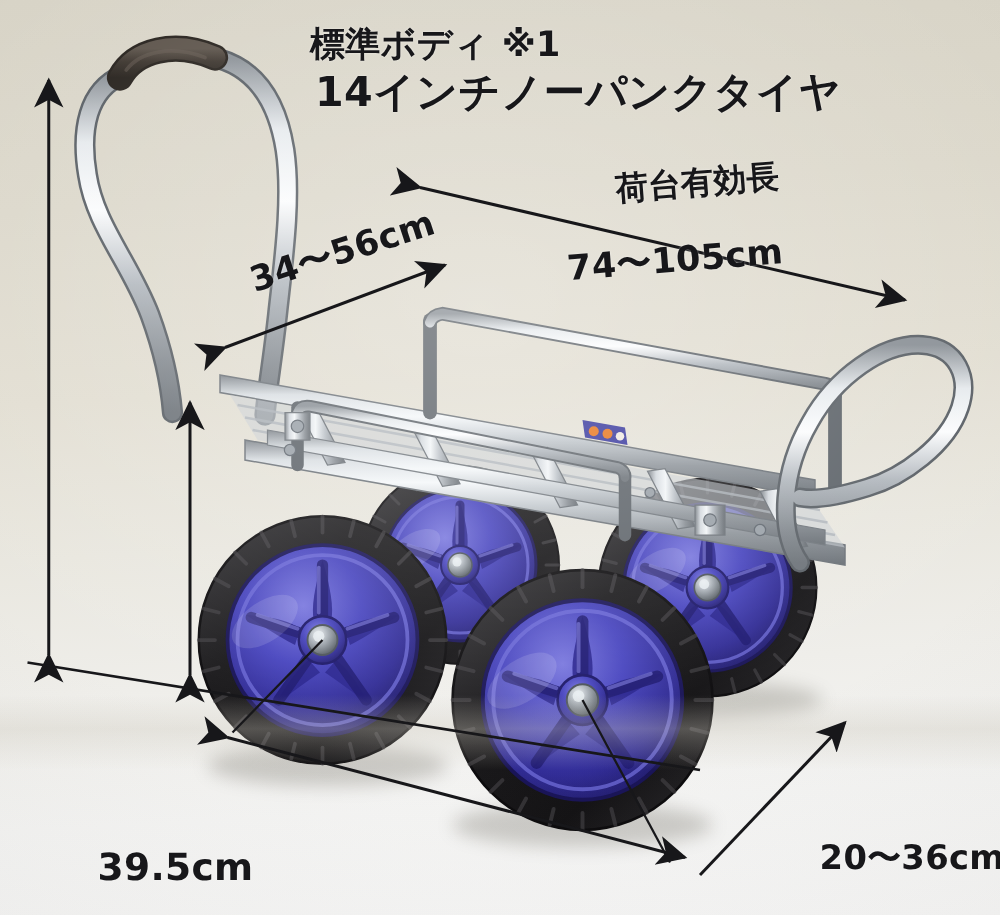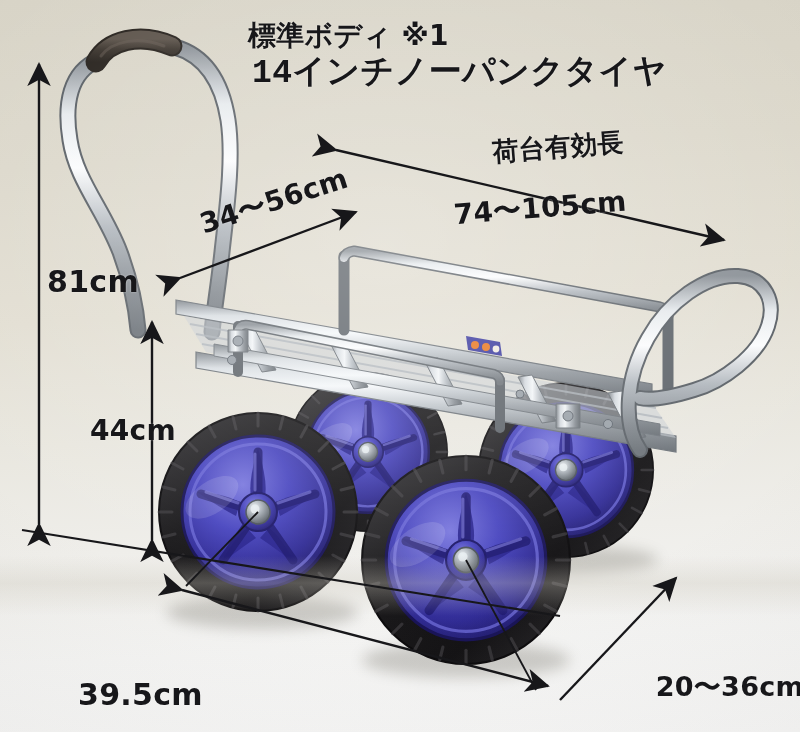--- a/index.html
+++ b/index.html
@@ -17,21 +17,21 @@
     background:radial-gradient(120% 95% at 48% 34%,rgba(255,255,255,.28) 0%,rgba(255,255,255,0) 52%,rgba(120,115,100,.10) 100%);}
   .floorline{position:absolute;left:0;right:0;top:556px;height:60px;pointer-events:none;
     background:linear-gradient(180deg,rgba(205,200,188,.0) 0%,rgba(206,202,190,.35) 45%,rgba(240,240,239,0) 100%);}
 
   
   .lbl{position:absolute;color:#17171a;font-weight:700;white-space:pre;line-height:1.12;
        letter-spacing:.01em;text-shadow:0 0 2px rgba(255,255,255,.55);}
   .jp{font-family:"DejaVu Sans","Liberation Sans",sans-serif;}
 
   #title1{left:248px;top:20px;font-size:28px;}
-  #title2{left:252px;top:56px;font-size:33px;font-family:Liberation Mono, monospace;}
+  #title2{left:252px;top:56px;font-size:33px;}
 
   #lenLbl{left:452px;top:112px;font-size:26px;transform:rotate(-4.5deg);transform-origin:left top;text-align:center;}
   #lenLbl .v{font-size:28px;display:block;margin-left:-8px;}
 
   #topLbl{left:196px;top:210px;font-size:28px;transform:rotate(-18deg);transform-origin:left top;}
 
   #h81{left:47px;top:265px;font-size:30px;}
   #h44{left:90px;top:415px;font-size:28px;}
 
   #wbLbl{left:78px;top:613px;font-size:29px;text-align:center;}
@@ -293,22 +293,20 @@
   <div class="lbl jp" id="title1">標準ボディ ※1</div>
   <div class="lbl jp" id="title2">14インチノーパンクタイヤ</div>
 
   <div class="lbl jp" id="lenLbl">
     <span>荷台有効長</span>
     <span class="v">74〜105cm</span>
   </div>
 
   <div class="lbl jp" id="topLbl">34〜56cm</div>
 
-  <div class="lbl" id="h81">81cm</div>
-  <div class="lbl" id="h44">44cm</div>
 
   <div class="lbl jp" id="wbLbl">
     <span class="v">39.5cm</span>
   </div>
 
   <div class="lbl jp" id="trLbl">
     <span>20〜36cm</span>
     
   </div>
 

